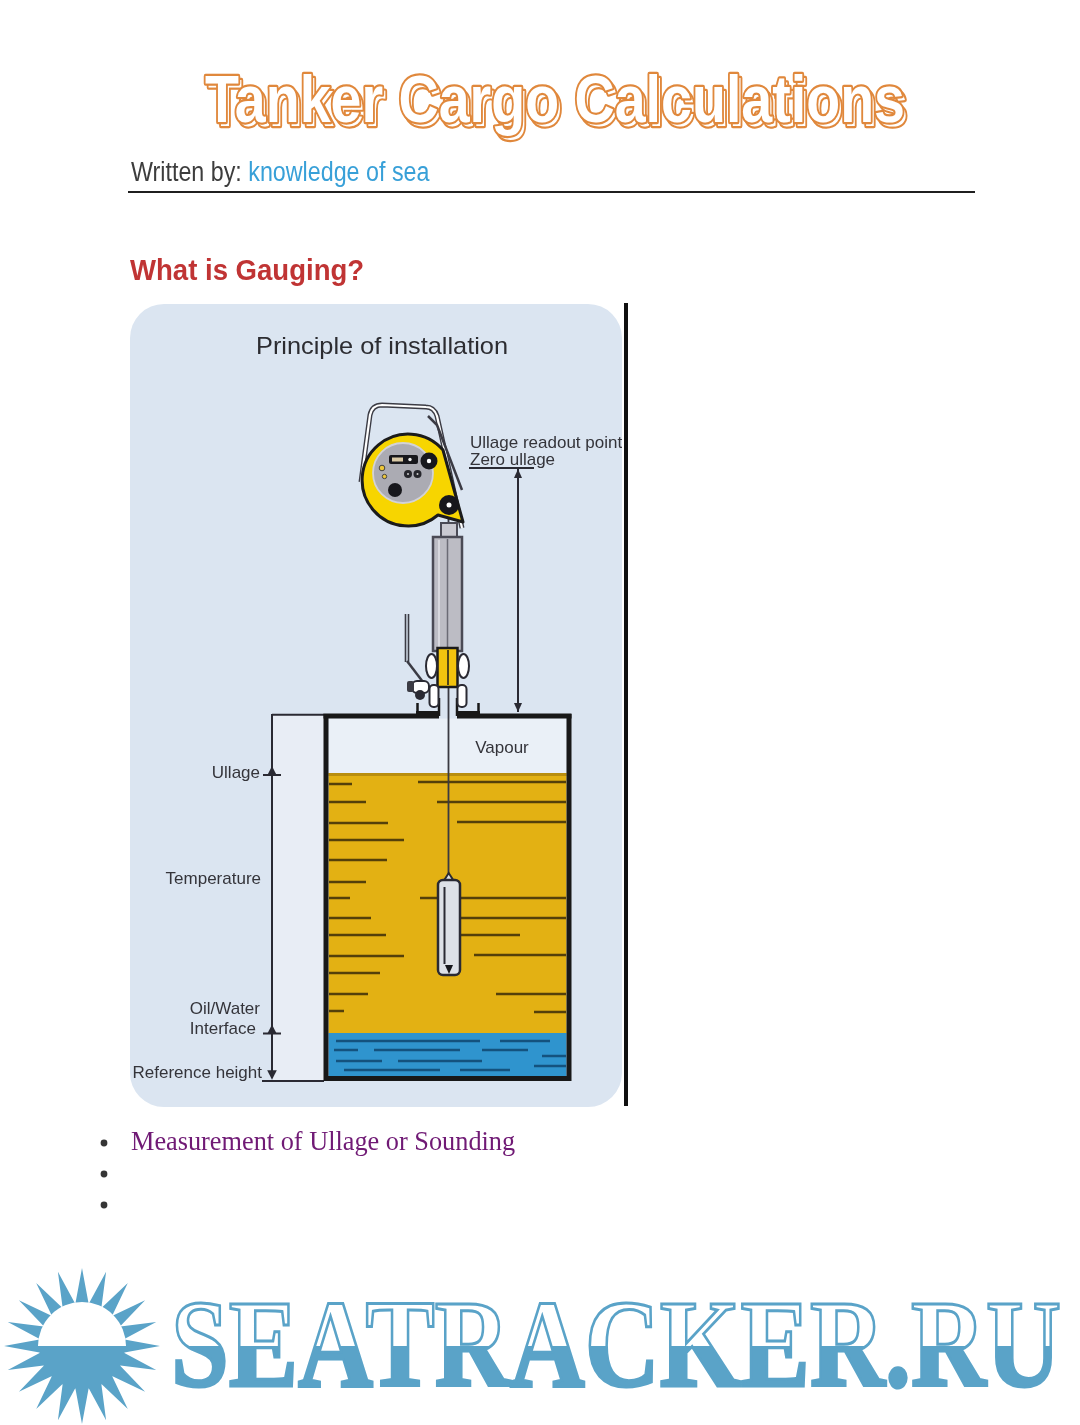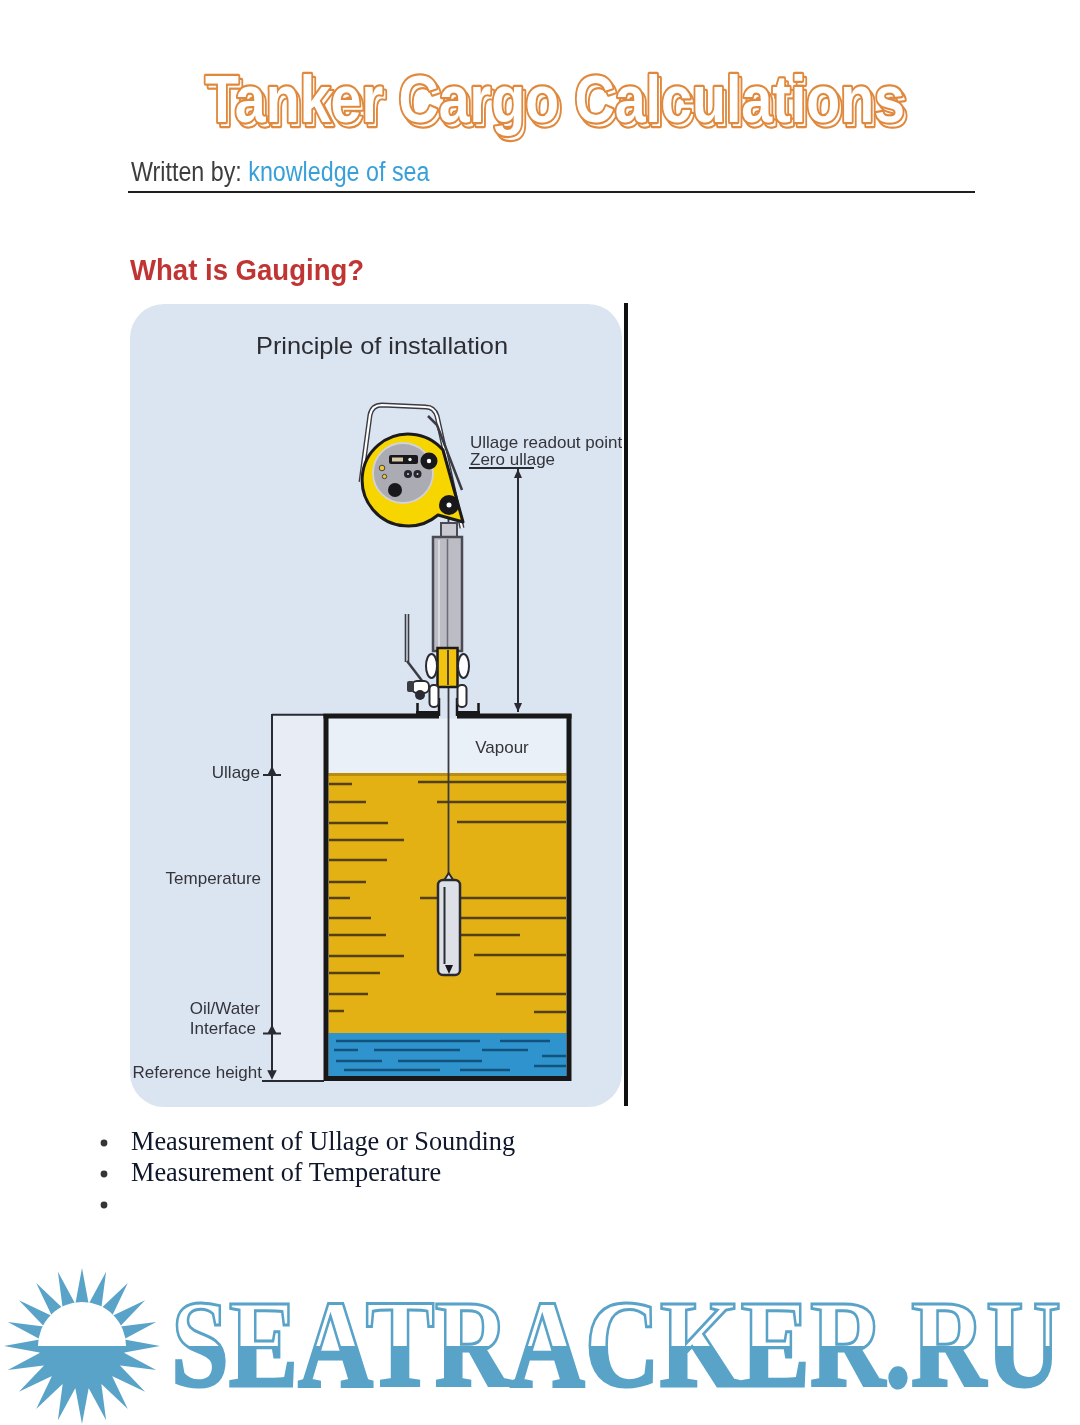--- a/index.html
+++ b/index.html
@@ -122,23 +122,22 @@
     <text x="130" y="710" text-anchor="end">Oil/Water</text>
     <text x="126" y="730" text-anchor="end">Interface</text>
     <text x="132" y="774" text-anchor="end">Reference height</text>
     <text x="372" y="449" text-anchor="middle">Vapour</text>
     <text x="340" y="144">Ullage readout point</text>
     <text x="340" y="161">Zero ullage</text>
   </g>
 </svg>
 <div class="abs" style="left:624px;top:303px;width:4px;height:803px;background:#101010;"></div>
 
-<div class="abs" style="left:131px;top:1127px;font-family:'Liberation Serif',serif;font-size:26.3px;color:#0f172a;line-height:30.7px;">
+<div class="abs" style="left:131px;top:1127px;font-family:'Liberation Serif',serif;font-size:26.3px;color:#701a75;line-height:30.7px;">
   <div>Measurement of Ullage or Sounding</div>
-  <div>Measurement of Temperature</div>
 </div>
 <svg class="abs" style="left:98px;top:1127px;" width="20" height="100">
   <circle cx="6" cy="16" r="3.4" fill="#353535"></circle>
   <circle cx="6" cy="47" r="3.4" fill="#353535"></circle>
   <circle cx="6" cy="78" r="3.4" fill="#353535"></circle>
 </svg>
 
 <svg class="abs" style="left:0;top:1260px;" width="1080" height="165" viewBox="0 0 1080 165">
   <defs>
     <linearGradient id="half" gradientUnits="userSpaceOnUse" x1="0" y1="0" x2="0" y2="172">

